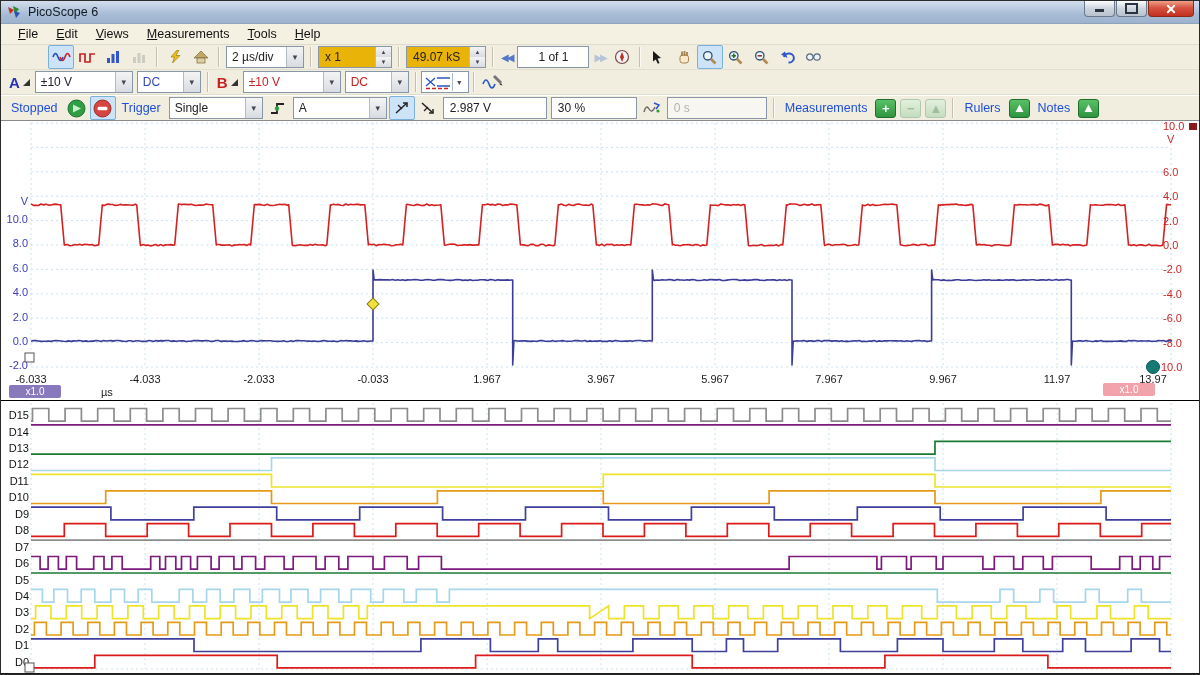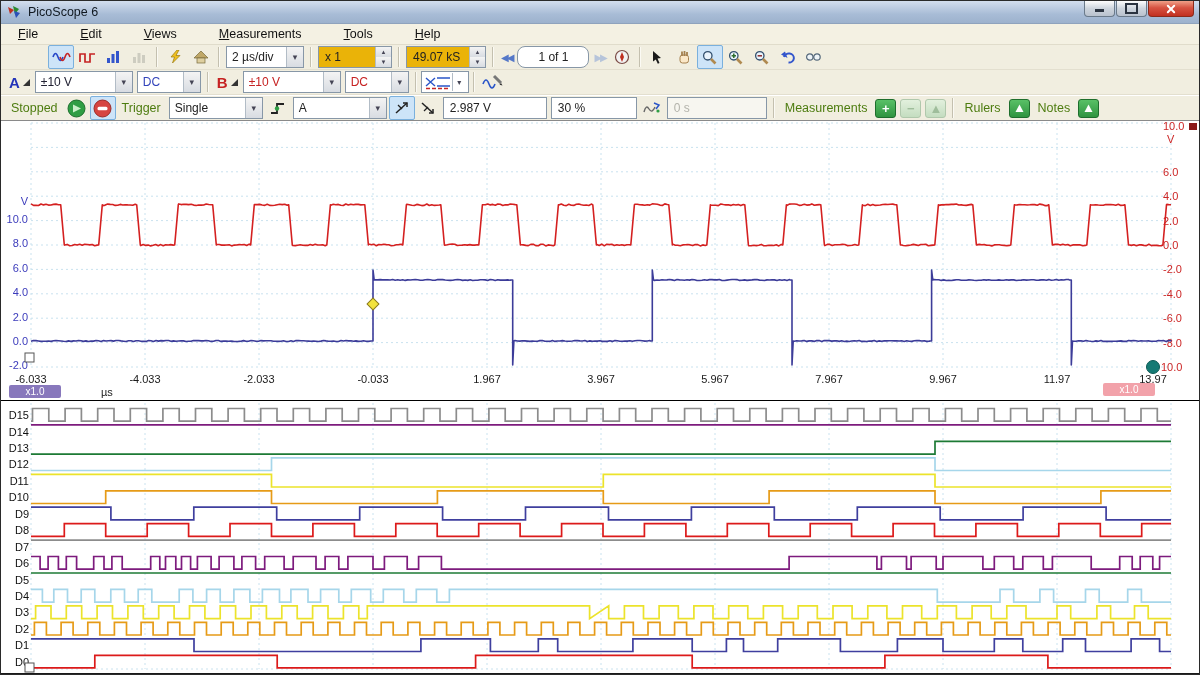--- a/index.html
+++ b/index.html
@@ -10,43 +10,43 @@
   .winbtns{position:absolute;right:5px;top:0;display:flex;}
   .wbtn{height:15px;border:1px solid #6a7a8a;border-top:none;border-radius:0 0 4px 4px;display:flex;align-items:center;justify-content:center;margin-left:1px;background:linear-gradient(#fdfdfd,#cdd4dd 50%,#b9c2ce);position:relative;cursor:pointer;}
   .wbtn.min,.wbtn.max{width:29px;}
   .wbtn.close{width:44px;background:linear-gradient(#f0a088,#d75342 45%,#c23020);border-color:#8c2a1a;}
   .minbar{width:9px;height:3px;background:#2a3340;margin-top:4px;}
   .rbox{width:9px;height:7px;border:2px solid #2a3340;}
   .xb1,.xb2{position:absolute;left:50%;top:50%;width:11px;height:2px;background:#fff;border-radius:1px;}
   .xb1{transform:translate(-50%,-50%) rotate(45deg);}
   .xb2{transform:translate(-50%,-50%) rotate(-45deg);}
   
-  .menubar{height:20px;background:#f4f1e3;display:flex;align-items:center;padding-left:8px;border-bottom:1px solid #e0dccb;gap:24px;}
+  .menubar{height:20px;background:#f4f1e3;display:flex;align-items:center;padding-left:8px;border-bottom:1px solid #e0dccb;}
   .mi{display:inline-block;font-size:12.5px;color:#111;padding:2px 9px;cursor:default;}
   .mi::first-letter{text-decoration:underline;}
   
   .tb{height:24px;background:#f1eee0;display:flex;align-items:center;padding-left:4px;position:relative;}
   .tb1{border-bottom:1px solid #e3dfcf;padding-left:47px;}
   .tb2{border-bottom:1px solid #e3dfcf;}
   .tb3{height:24px;border-top:1px solid #fff;border-bottom:1px solid #8a8a8a;}
   .sep{width:0;height:20px;border-left:1px solid #c4c0af;border-right:1px solid #fbfaf4;margin:0 4px;}
   .tbtn{min-width:24px;height:22px;display:flex;align-items:center;justify-content:center;border:1px solid transparent;border-radius:2px;cursor:pointer;}
   .tbtn.sel{background:#cde4f8;border-color:#7ab0dd;}
   .tbtn.dis{opacity:.4;cursor:default;}
   .dd{height:20px;background:#fff;border:1px solid #8797a7;display:flex;align-items:center;font-size:12px;color:#222;margin:0 2px;cursor:pointer;}
   .dd .val{flex:1;padding-left:5px;white-space:nowrap;}
   .dd .arr{width:16px;height:100%;border-left:1px solid #b2bcc6;background:linear-gradient(#f4f4f4,#d8dce2);display:flex;align-items:center;justify-content:center;font-size:9px;color:#445;}
   .spin{height:20px;background:#eab308;border:1px solid #8797a7;display:flex;align-items:center;font-size:12px;color:#222;margin:0 2px;}
   .spin .val{flex:1;padding:0 6px;white-space:nowrap;}
   .spin .sbtns{width:15px;height:100%;display:flex;flex-direction:column;border-left:1px solid #b2bcc6;}
   .spin .sbtns span{flex:1;display:flex;align-items:center;justify-content:center;font-size:6px;color:#445;background:linear-gradient(#f4f4f4,#d8dce2);cursor:pointer;}
   .tin{height:20px;background:#fff;border:1px solid #8797a7;font-size:12px;color:#222;display:flex;align-items:center;padding:0 6px;margin:0 2px;white-space:nowrap;}
-  .tin.center{justify-content:center;border-radius:8px;}
+  .tin.center{justify-content:center;}
   .tin.dis{color:#b3b3ab;background:#f7f6f0;}
-  .lbl{font-size:12.5px;color:#4d7c0f;margin:0 6px;white-space:nowrap;}
+  .lbl{font-size:12.5px;color:#1d4ed8;margin:0 6px;white-space:nowrap;}
   .navarr{font-size:10px;letter-spacing:-2px;margin:0 3px;cursor:pointer;}
   .navarr.prev{color:#5578c8;}
   .navarr.next{color:#b6c4da;}
   .chlab{font-size:15px;font-weight:bold;margin:0 2px 0 4px;}
   .chlab.a{color:#2333b8;}
   .chlab.b{color:#c62222;}
   .corner{margin-right:2px;}
   .ddblue .val{color:#223;}
   .ddcoupA .val{color:#3344bb;}
   .ddred .val{color:#c62222;}

